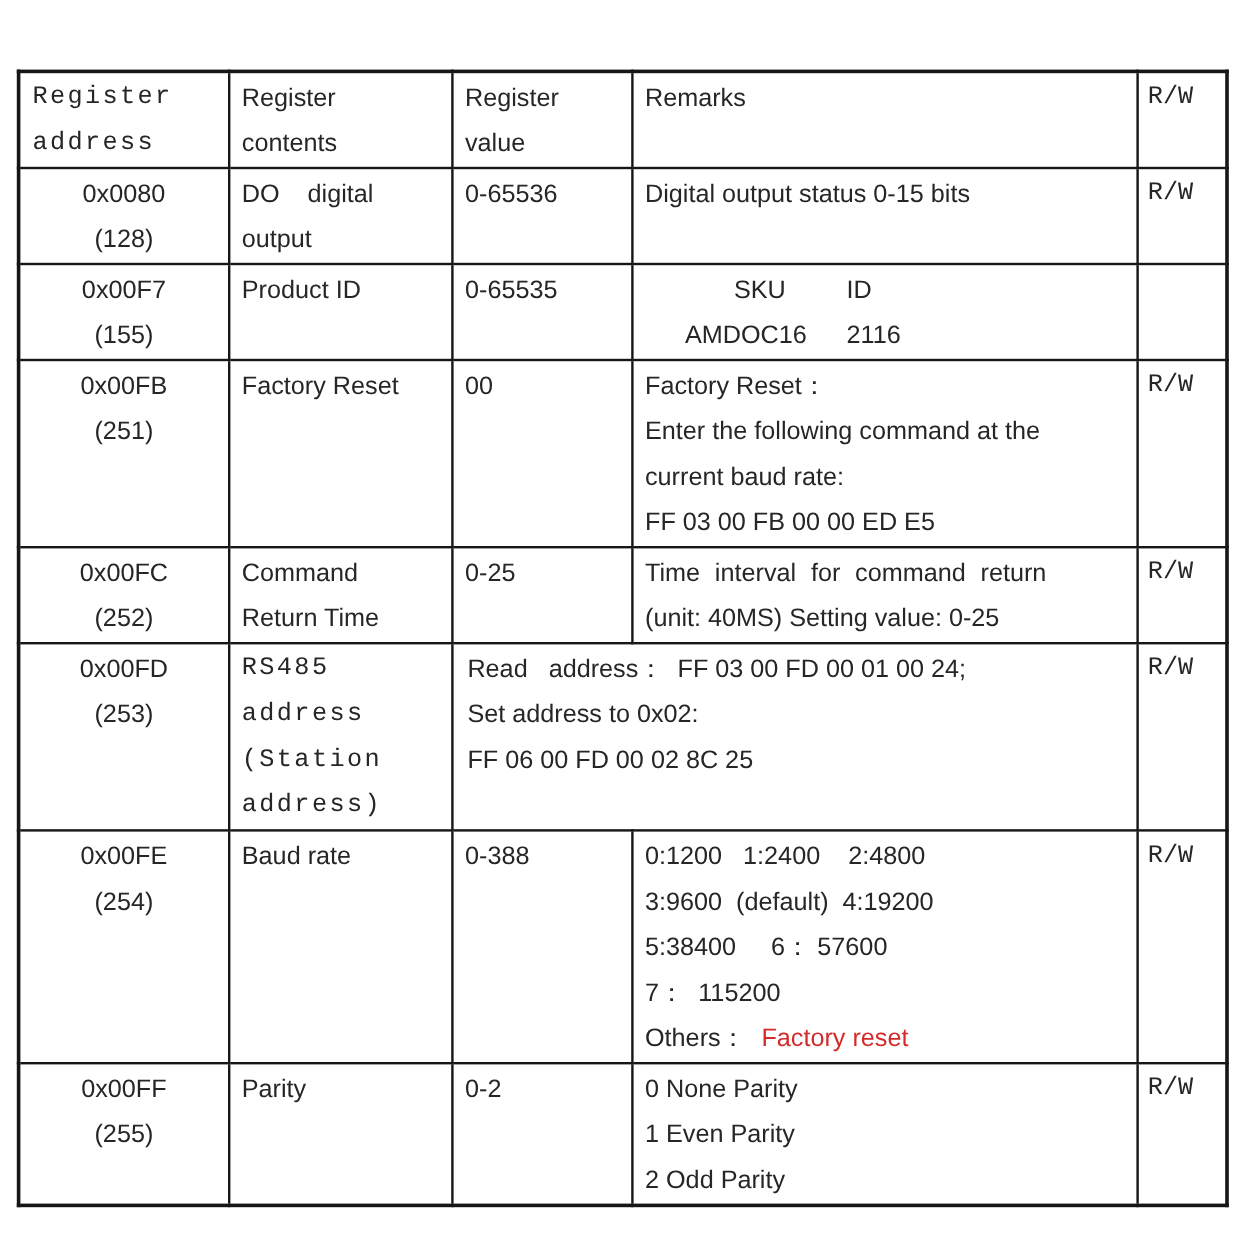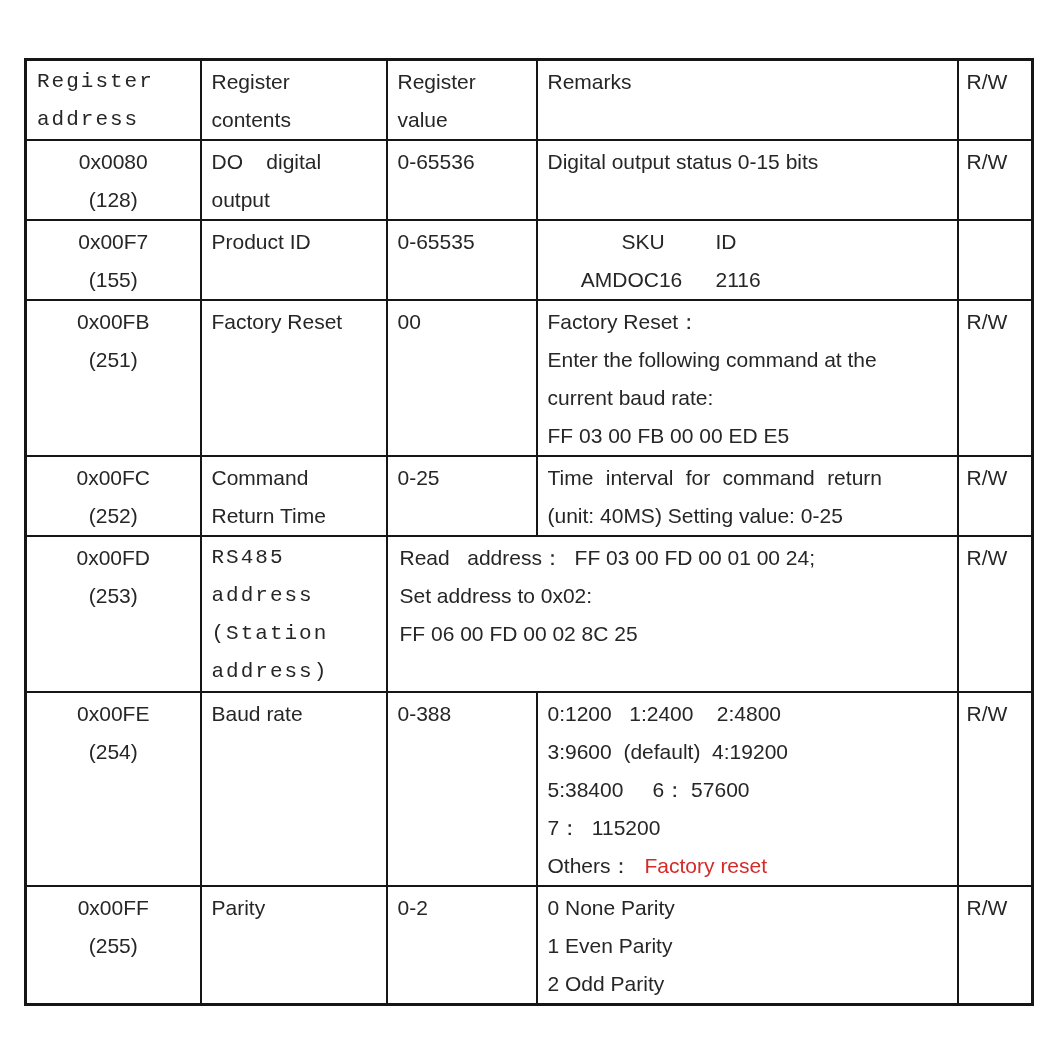--- a/index.html
+++ b/index.html
@@ -11,21 +11,21 @@
     position: relative;
     width: 1050px;
     height: 1050px;
     background: #ffffff;
     font-family: "Liberation Sans", sans-serif;
     color: #262626;
     overflow: hidden;
   }
   .table-wrap {
     position: absolute;
-    left: 24px;
+    left: 14px;
     top: 58px;
   }
   table.regmap {
     border-collapse: collapse;
     table-layout: fixed;
     width: 1007px;
     border: 3px solid #161616;
   }
   td {
     border: 2px solid #161616;
@@ -37,21 +37,21 @@
   .line {
     line-height: 38px;
     white-space: pre-wrap;
   }
   td.addr {
     text-align: center;
     padding-left: 2px;
     padding-right: 2px;
     margin-left: 28px;
   }
-  td.rw { padding-left: 8px; }
+  td.rw { padding-left: 8px; font-family: Liberation Mono, monospace; }
   td.merged { padding-left: 12px; }
   .mono {
     font-family: "Liberation Mono", "DejaVu Sans Mono", monospace;
     letter-spacing: 2px;
     font-size: 21px;
   }
   .red { color: #d42a2a; }
   .wide { word-spacing: 6.5px; }
   .gap-left { margin-left: 13px; }
   .g1 { display: inline-block; width: 168px; text-align: center; }

